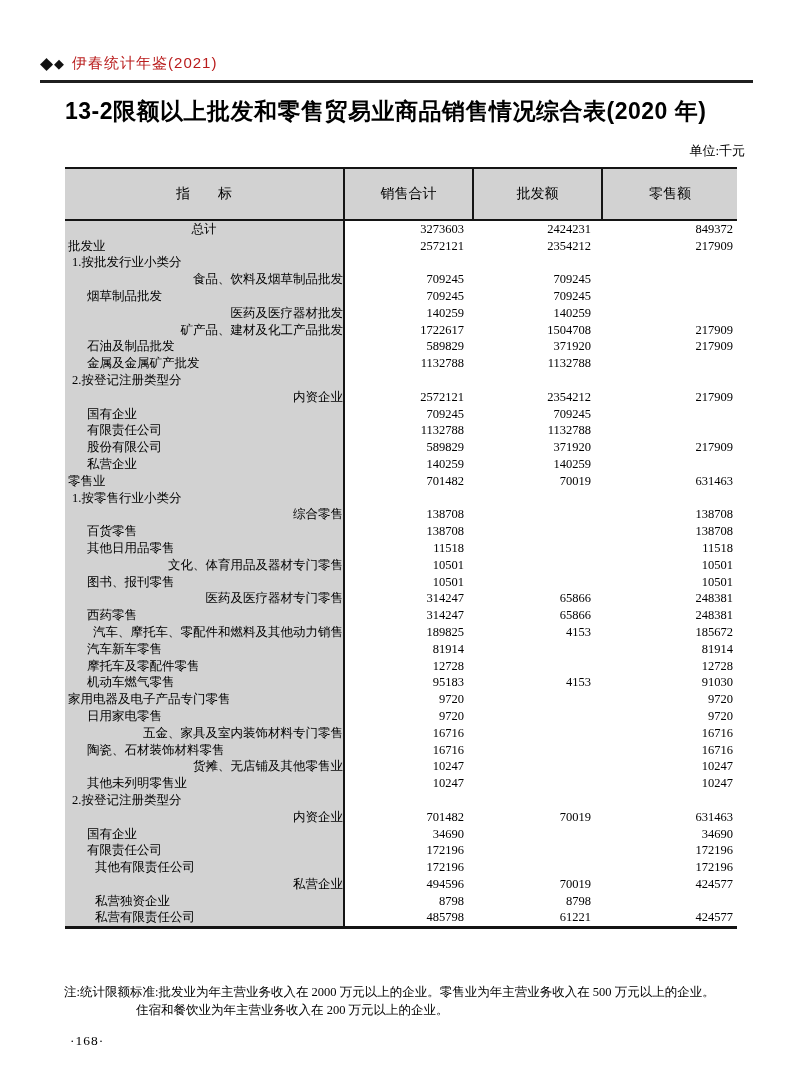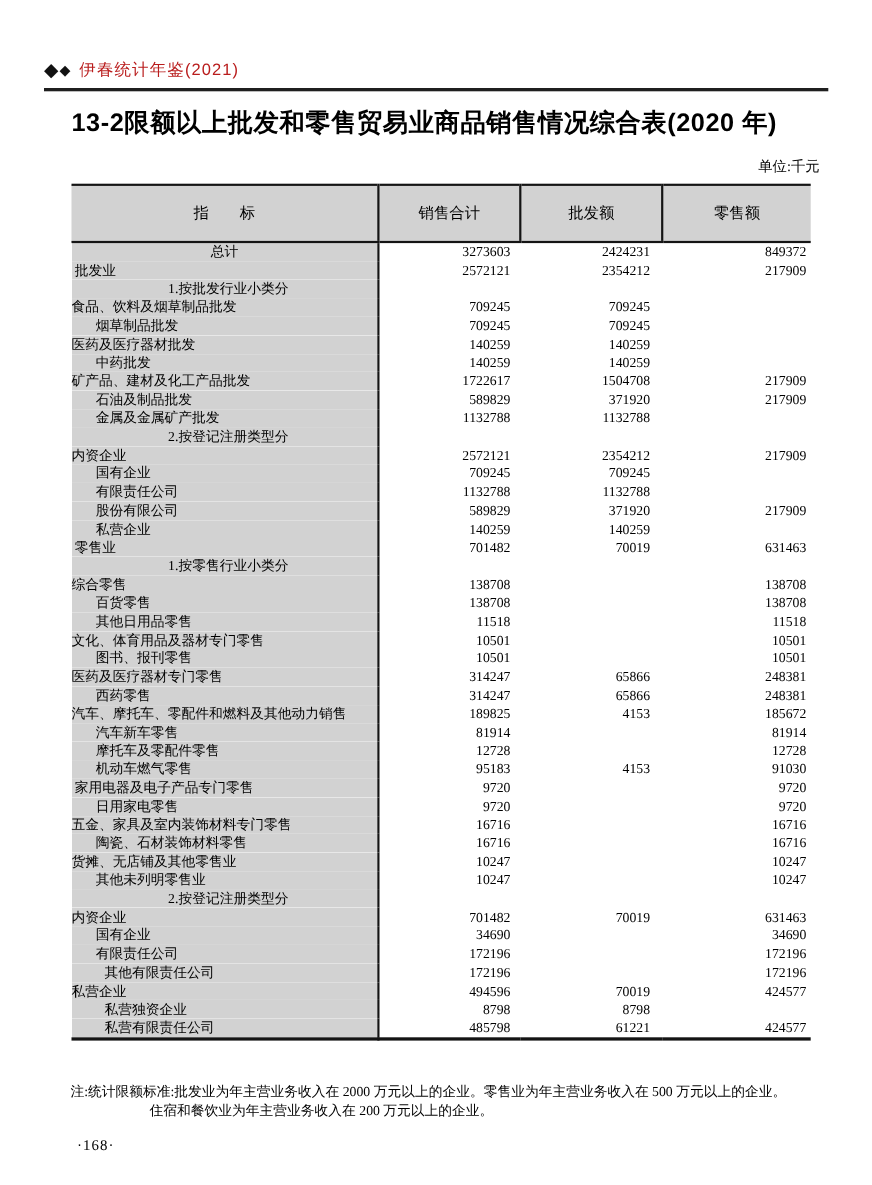--- a/index.html
+++ b/index.html
@@ -46,22 +46,22 @@
   tbody td {
     height:16.8px; padding:0; font-size:12.5px; line-height:16.6px;
     white-space:nowrap; overflow:hidden;
   }
   td.ind { background:var(--shade,#d2d2d2); border-right:2px solid #141414; }
   td.num { text-align:right; }
   tbody td:nth-child(2) { padding-right:9px; }
   tbody td:nth-child(3) { padding-right:11px; }
   tbody td:nth-child(4) { padding-right:4px; }
   .lv0 { padding-left:3px; }
-  .lv1 { padding-left:7px;text-align:center; }
-  .lv2 { padding-left:0; }
+  .lv1 { padding-left:7px; }
+  .lv2 { padding-left:0;text-align:right; }
   .lv3 { padding-left:22px; }
   .lv4 { padding-left:30px; }
   .center { text-align:center; }
 
   
   .notes { position:absolute; left:64px; top:984px; width:690px; font-size:12.5px; line-height:17.5px; }
   .note-line2 { padding-left:72px; }
 
   .pageno { position:absolute; left:70px; top:1033px; font-size:13.5px; letter-spacing:1px; }
 </style>
@@ -129,26 +129,20 @@
             <td class="num">709245</td>
             <td class="num"></td>
           </tr>
           <tr>
             <td class="ind lv2">医药及医疗器材批发</td>
             <td class="num">140259</td>
             <td class="num">140259</td>
             <td class="num"></td>
           </tr>
           <tr>
-            <td class="ind lv3">中药批发</td>
-            <td class="num">140259</td>
-            <td class="num">140259</td>
-            <td class="num"></td>
-          </tr>
-          <tr>
             <td class="ind lv2">矿产品、建材及化工产品批发</td>
             <td class="num">1722617</td>
             <td class="num">1504708</td>
             <td class="num">217909</td>
           </tr>
           <tr>
             <td class="ind lv3">石油及制品批发</td>
             <td class="num">589829</td>
             <td class="num">371920</td>
             <td class="num">217909</td>

